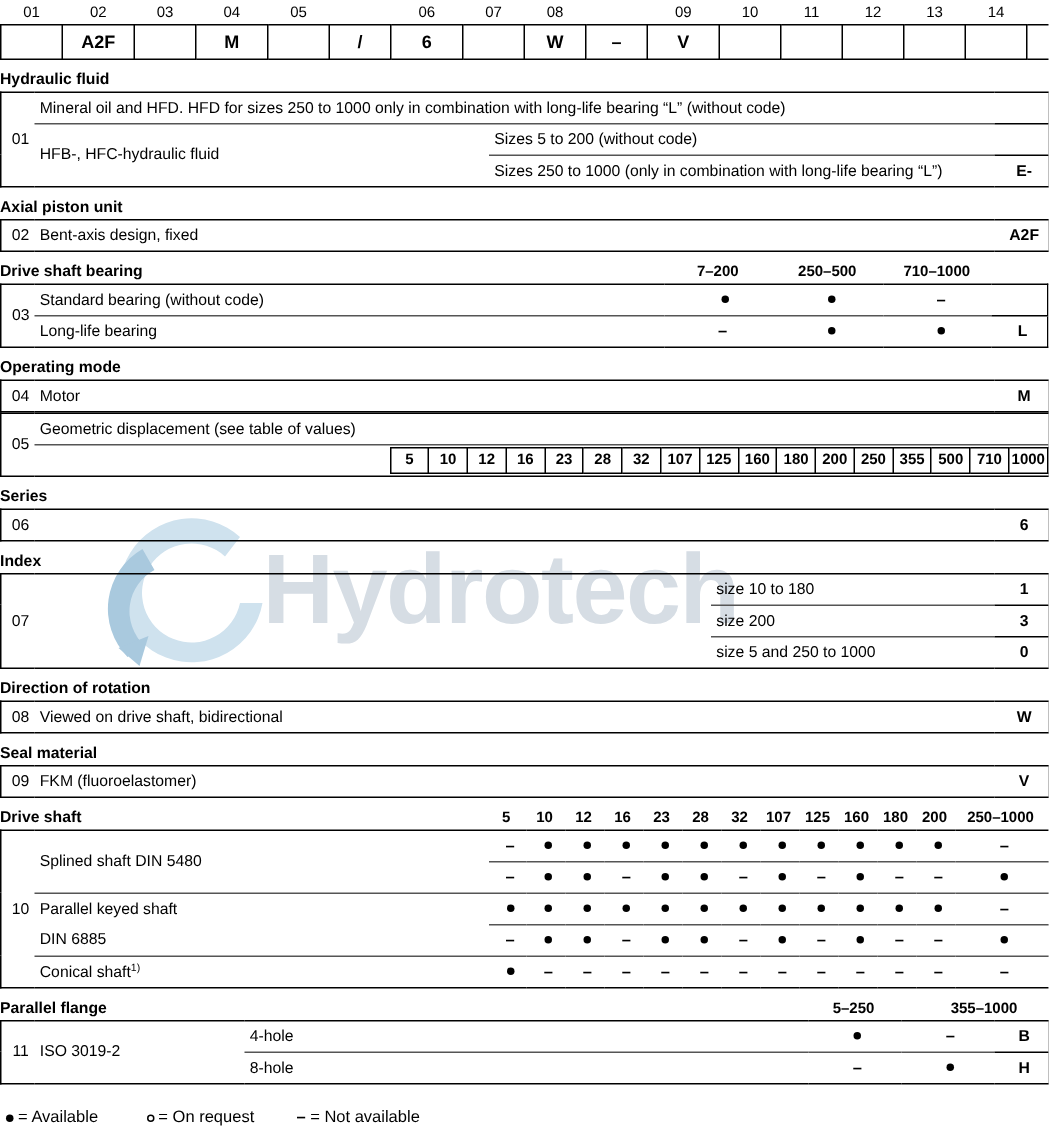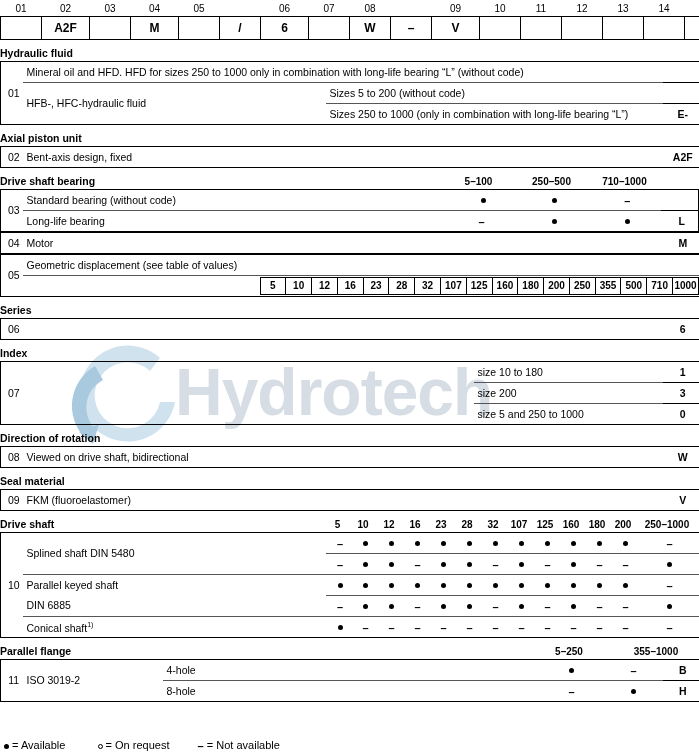--- a/index.html
+++ b/index.html
@@ -233,21 +233,21 @@
           <tr>
       <td class="idx">02</td>
       <td class="desc">Bent-axis design, fixed</td>
       <td class="code">A2F</td>
     </tr>
   </tbody>
       </table>
 
   <div class="sec">
     <span class="title">Drive shaft bearing</span>
-    <span class="colhdr" style="left:442px;width:73px">5–100</span>
+    <span class="colhdr" style="left:442px;width:73px">7–200</span>
     <span class="colhdr" style="left:515px;width:73px">250–500</span>
     <span class="colhdr" style="left:588px;width:73px">710–1000</span>
   </div>
   <table class="blk">
     <colgroup>
           <col style="width:22px">
           <col style="width:420px">
           <col style="width:73px">
           <col style="width:73px">
           <col style="width:72px">
@@ -265,20 +265,23 @@
     <tr class="ln">
       <td class="desc">Long-life bearing</td>
       <td class="mark"><span class="dash">–</span></td>
       <td class="mark"><span class="dot"></span></td>
       <td class="mark"><span class="dot"></span></td>
       <td class="code">L</td>
     </tr>
   </tbody>
       </table>
 
+  <div class="sec">
+    <span class="title">Operating mode</span>
+  </div>
   <table class="blk">
     <colgroup>
           <col style="width:22px">
           <col style="width:640px">
           <col style="width:37px">
         </colgroup>
     <tbody>
           <tr>
       <td class="idx">04</td>
       <td class="desc">Motor</td>

